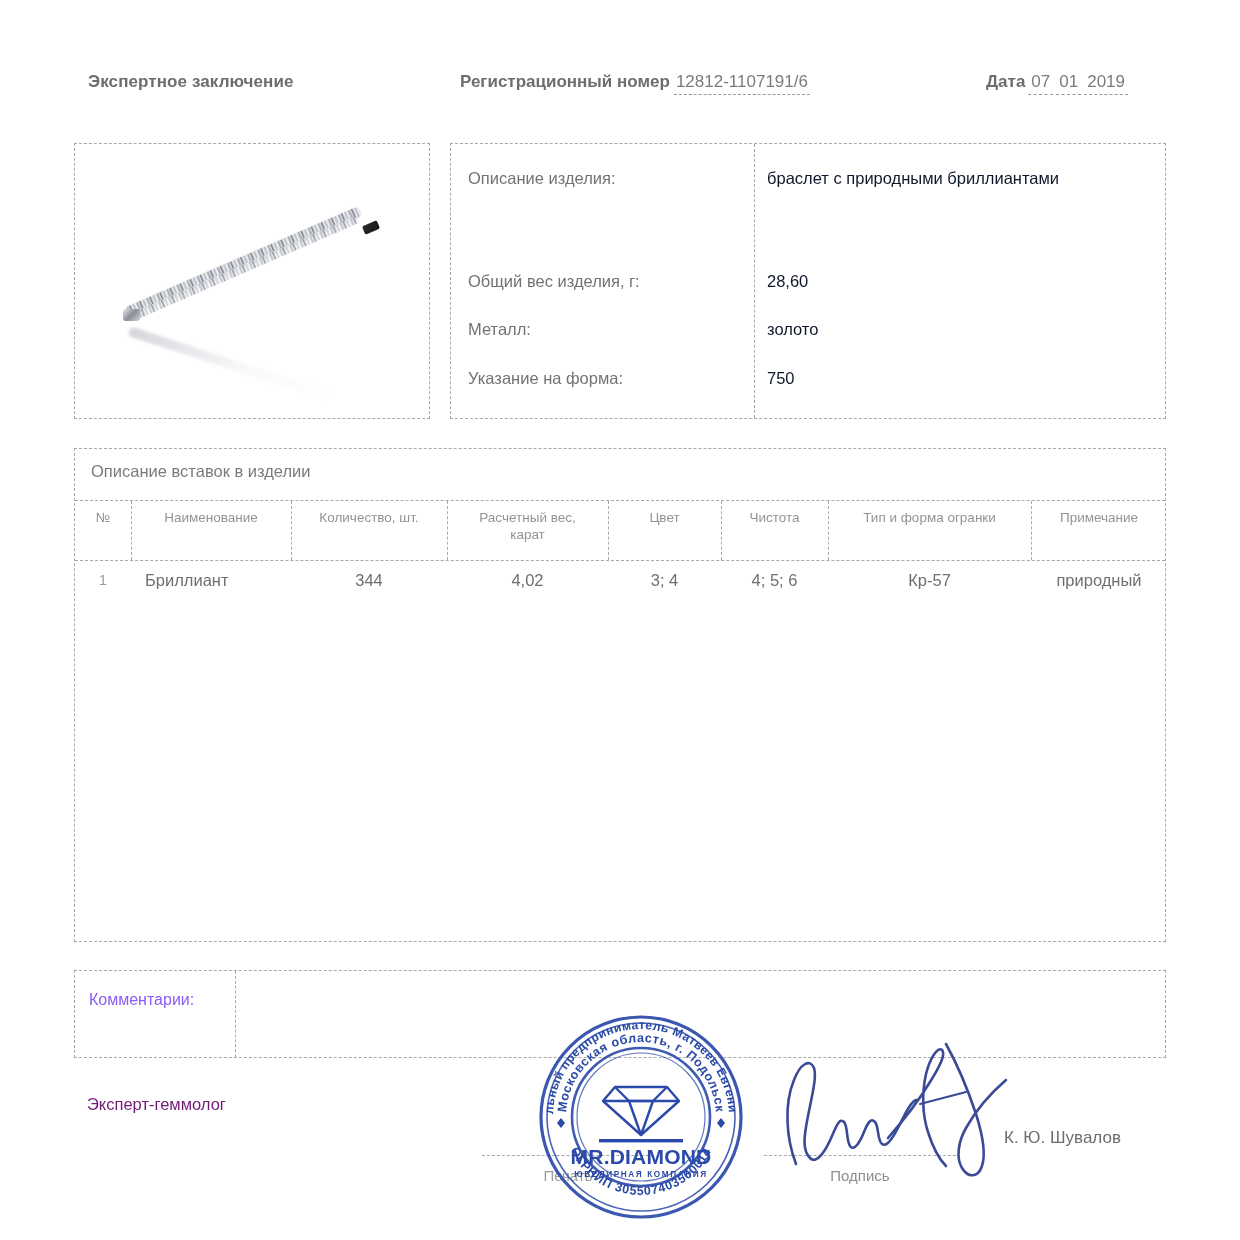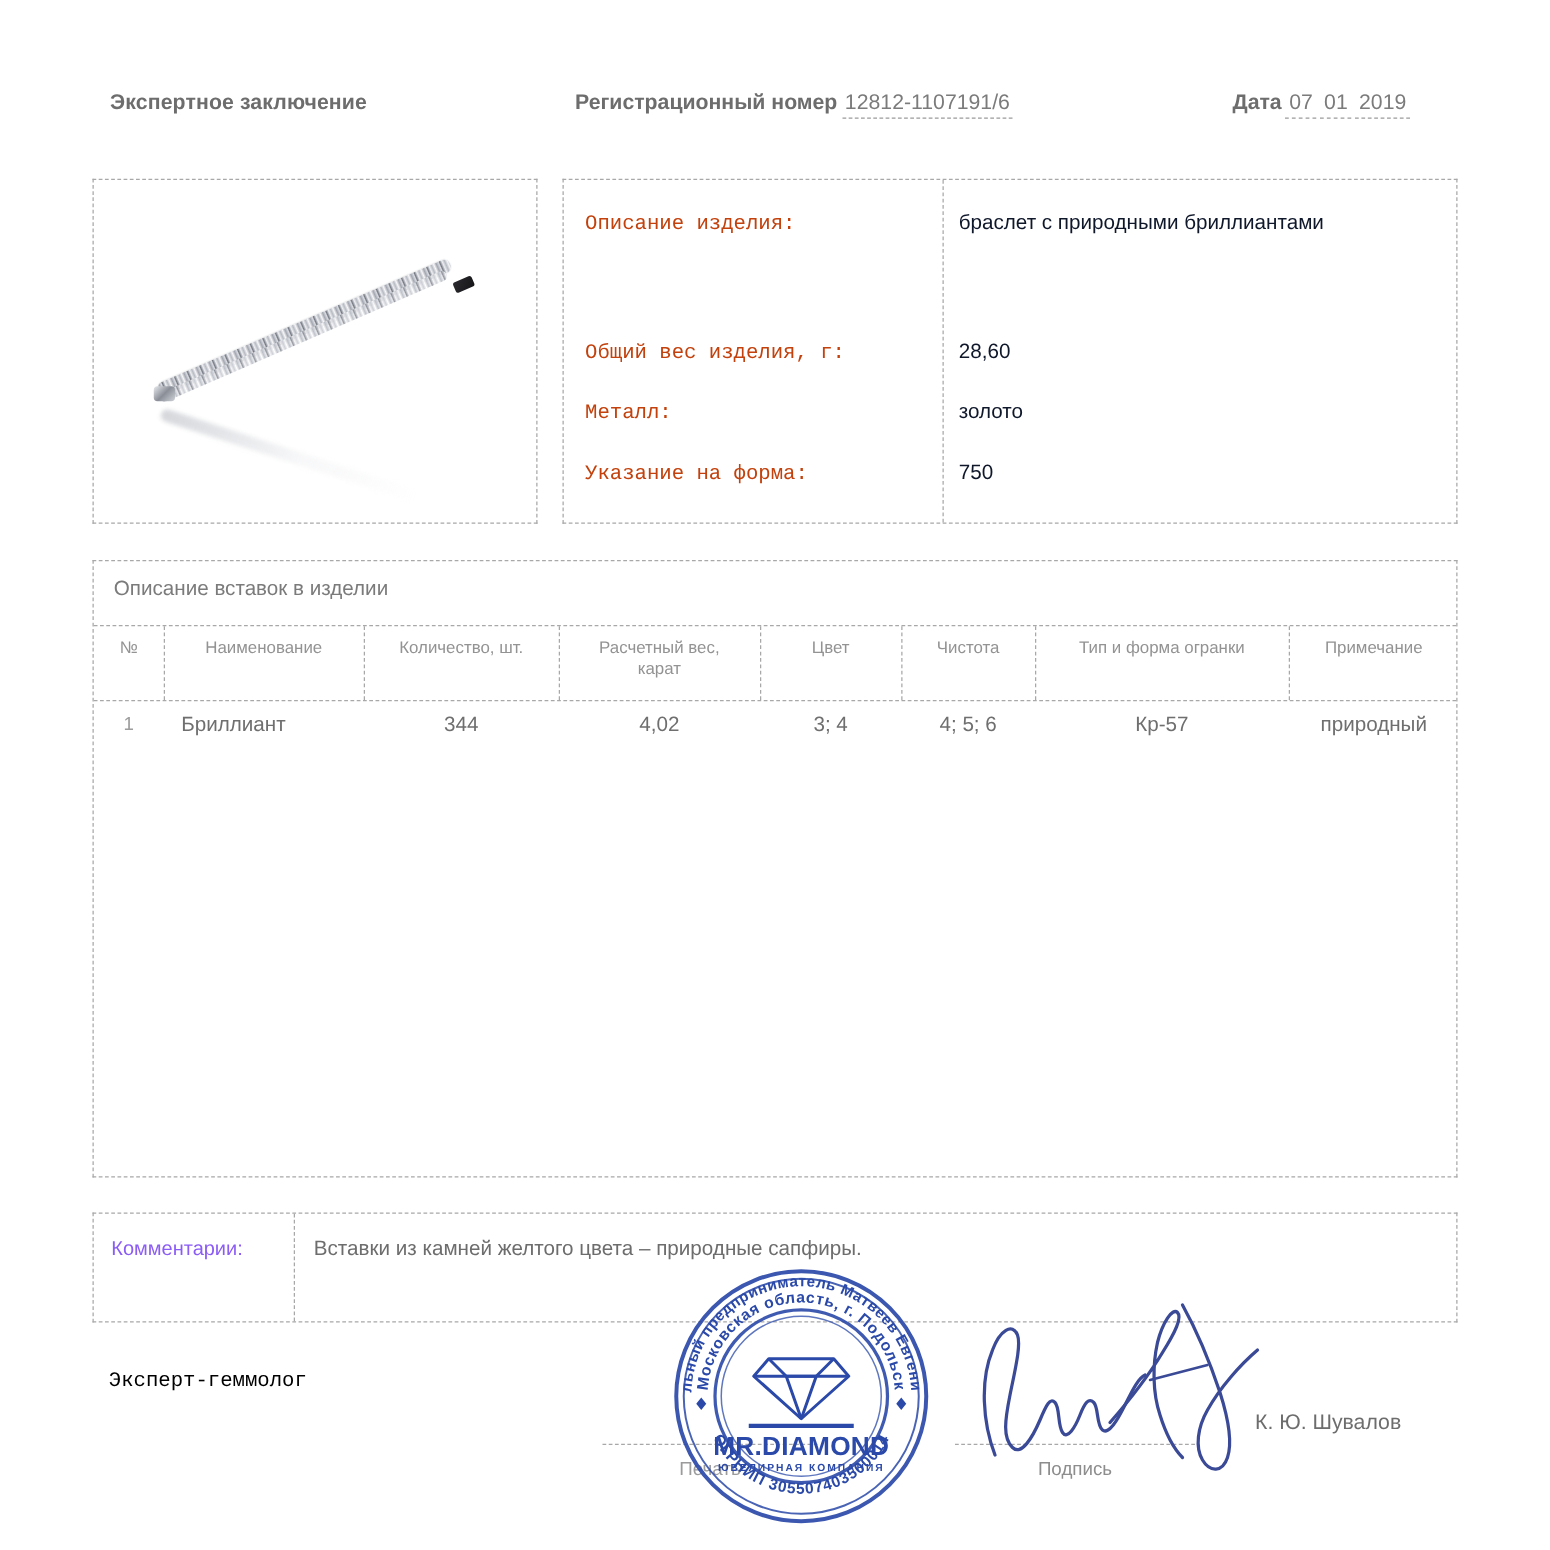--- a/index.html
+++ b/index.html
@@ -103,23 +103,22 @@
     left: 303px;
     top: 0;
     bottom: 0;
     width: 0;
     border-left: 1px dashed #a8a8a8;
   }
   .info-label {
     position: absolute;
     left: 17px;
     font-size: 16.5px;
-    color: #c2410c;
-    white-space: nowrap;
-    font-family: Liberation Mono, monospace;
+    color: #737373;
+    white-space: nowrap;
   }
   .info-value {
     position: absolute;
     left: 316px;
     font-size: 16.5px;
     color: #0f172a;
     white-space: nowrap;
   }
   .r1 { top: 25px; }
   .r2 { top: 128px; }
@@ -215,23 +214,22 @@
     left: 74px;
     top: 1095px;
     width: 1092px;
     height: 120px;
   }
   .expert-title {
     position: absolute;
     left: 13px;
     top: 0;
     font-size: 16.5px;
-    color: #000000;
-    white-space: nowrap;
-    font-family: Liberation Mono, monospace;
+    color: #701a75;
+    white-space: nowrap;
   }
   .expert-sub {
     position: absolute;
     left: 13px;
     top: 26px;
     font-size: 13.5px;
     color: #8d8d8d;
     line-height: 18px;
     white-space: pre-line;
   }
@@ -437,21 +435,20 @@
     <div class="td" style="left:372px; width:161px;text-align:center;">4,02</div>
     <div class="td" style="left:533px; width:113px;">3; 4</div>
     <div class="td" style="left:646px; width:107px;">4; 5; 6</div>
     <div class="td" style="left:753px; width:203px;">Кр-57</div>
     <div class="td" style="left:956px; width:136px;">природный</div>
   </div>
 
   <div class="dbox comments-box">
     <div class="comments-divider"></div>
     <div class="comments-label">Комментарии:</div>
-    <div class="comments-text">Вставки из камней желтого цвета – природные сапфиры.</div>
   </div>
 
   <div class="footer">
     <div class="expert-title">Эксперт-геммолог</div>
 
     <div class="sig-line sig-line-a"></div>
     <div class="sig-line sig-line-b"></div>
 
     <div class="stamp-label">Печать</div>
     <div class="sign-label">Подпись</div>

